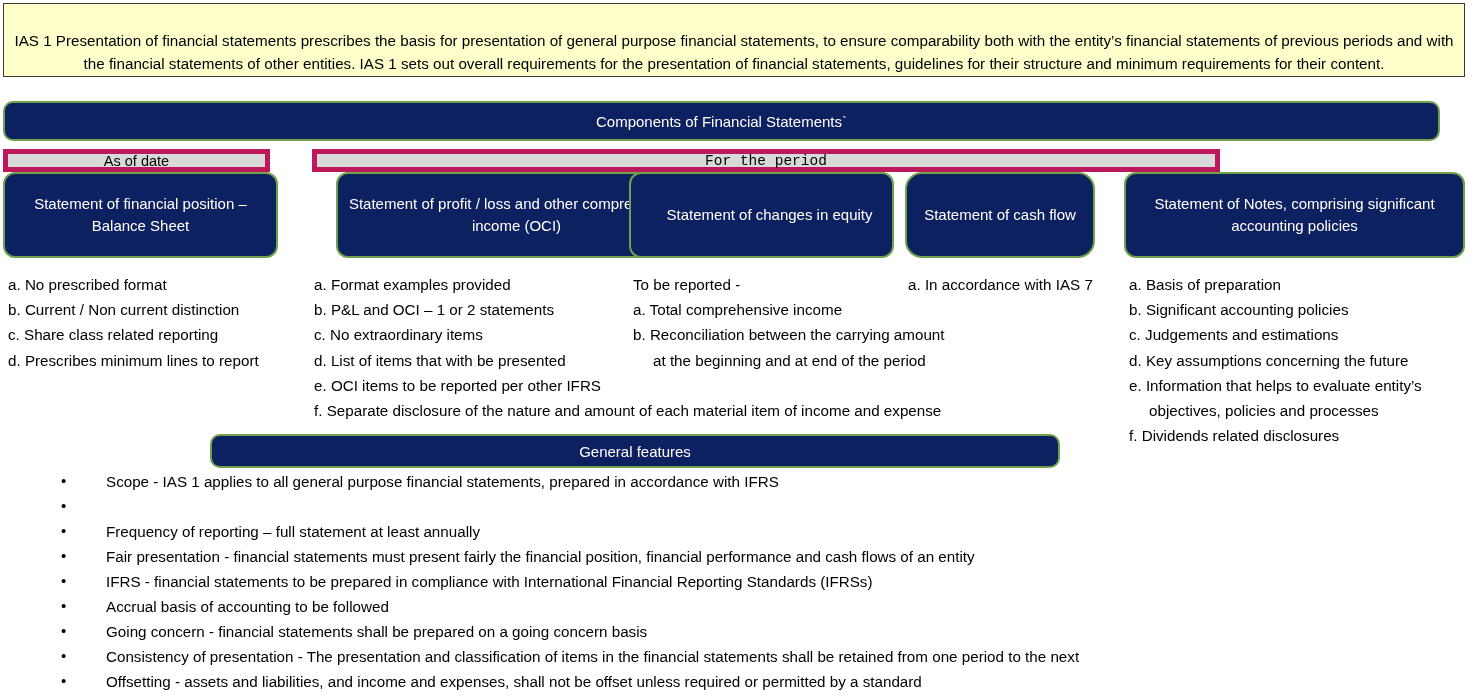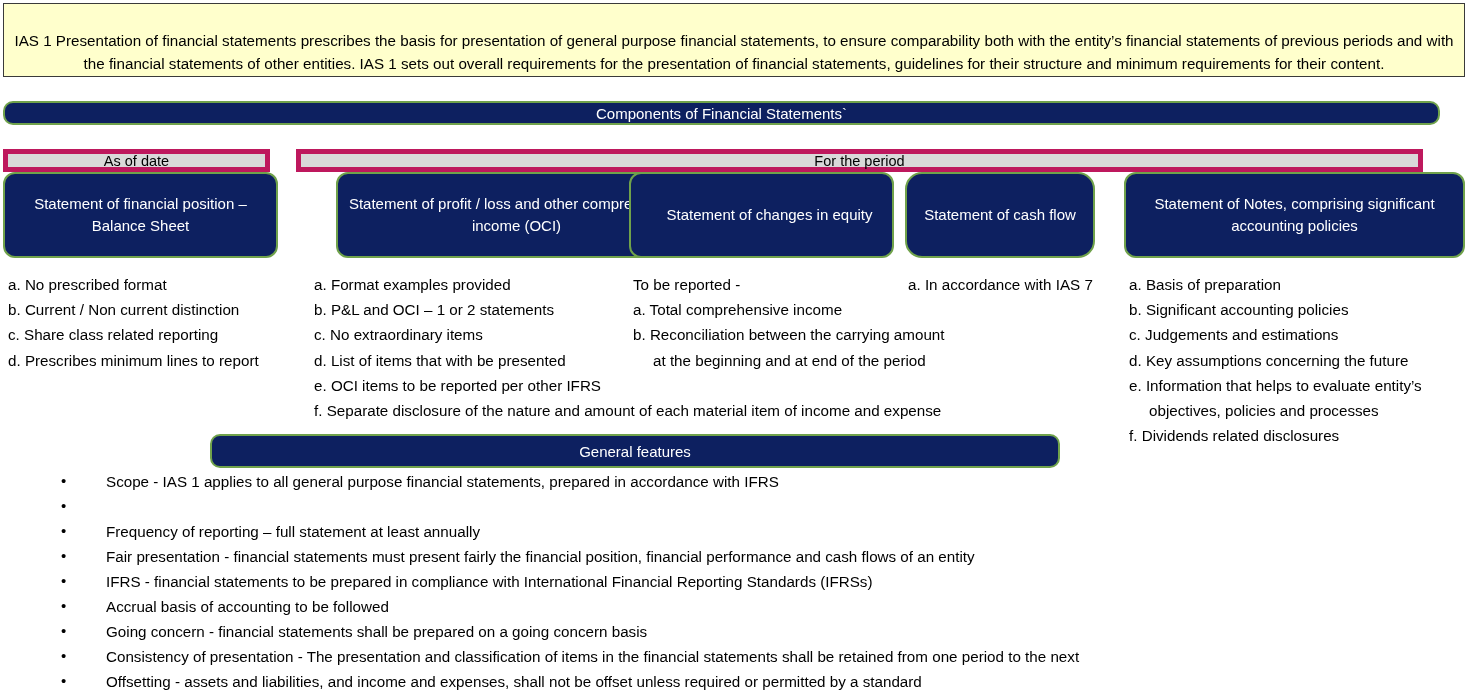--- a/index.html
+++ b/index.html
@@ -47,21 +47,21 @@
     color: #ffffff;
     display: flex;
     align-items: center;
     justify-content: center;
     font-size: 15px;
   }
   #components-banner {
     left: 3px;
     top: 101px;
     width: 1437px;
-    height: 24px;
+    height: 40px;
   }
   #general-features-banner {
     left: 210px;
     top: 434px;
     width: 850px;
     height: 34px;
   }
 
   
   .period-bar {
@@ -70,21 +70,21 @@
     border: 5px solid #be185d;
     box-sizing: border-box;
     display: flex;
     align-items: center;
     justify-content: center;
     font-size: 14.5px;
     height: 23px;
     top: 149px;
   }
   #bar-as-of-date { left: 3px; width: 267px; }
-  #bar-for-the-period { left: 296px; width: 1127px; }
+  #bar-for-the-period { left: 312px; width: 908px; font-family: Liberation Mono, monospace; }
 
   
   .stmt-box {
     position: absolute;
     background: #0d2060;
     border: 2px solid #70a24b;
     border-radius: 12px;
     box-sizing: border-box;
     color: #ffffff;
     display: flex;

